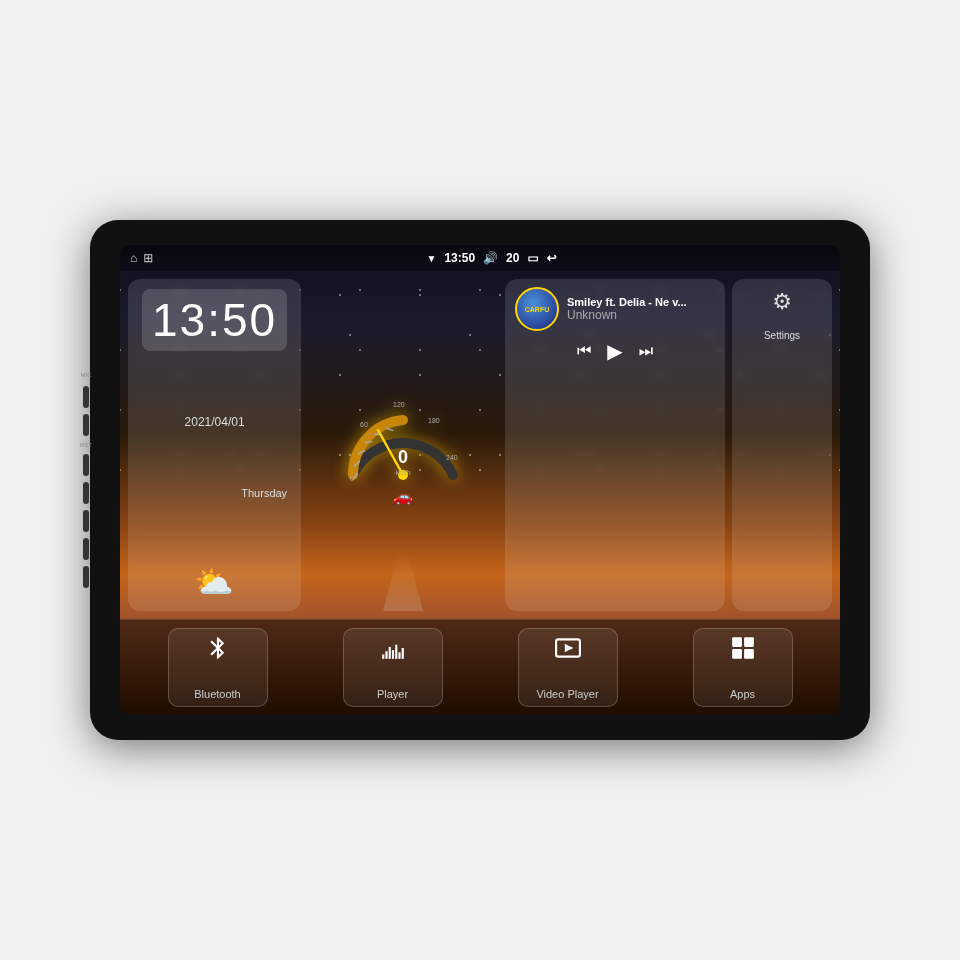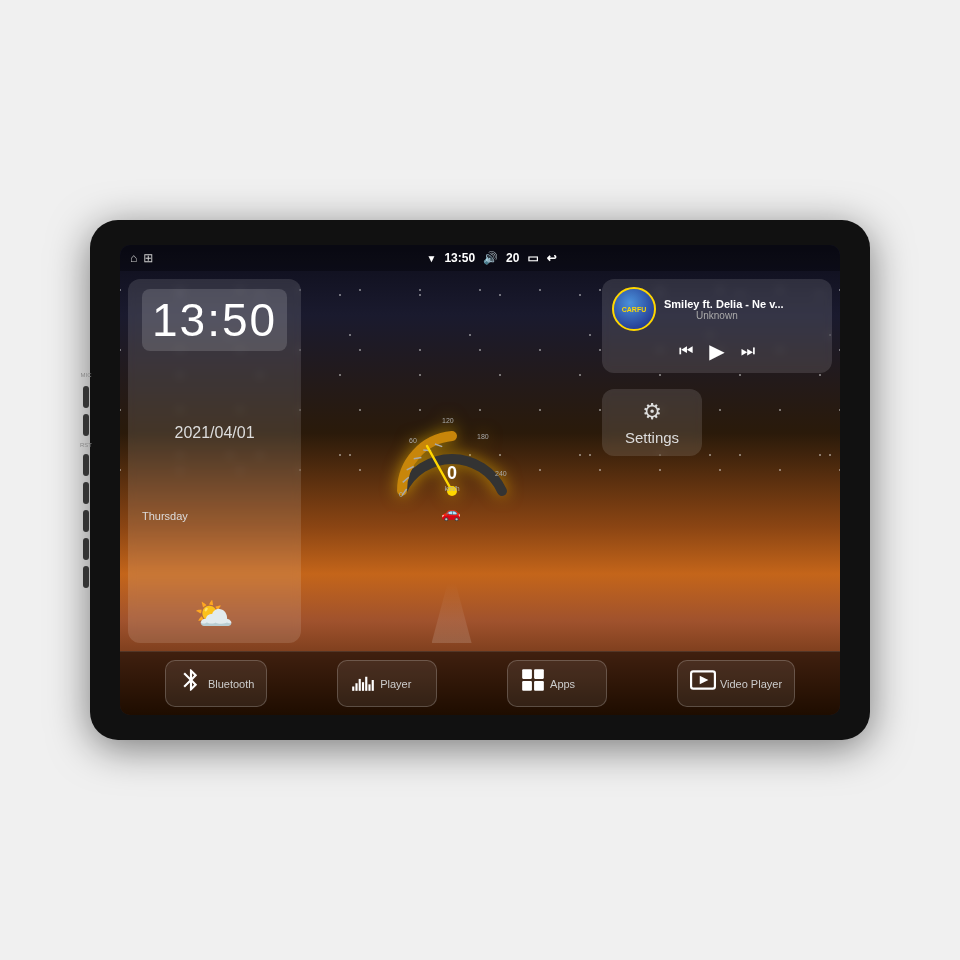--- a/index.html
+++ b/index.html
@@ -168,26 +168,26 @@
       letter-spacing: 2px;
       text-align: center;
       background: rgba(255,255,255,0.15);
       border-radius: 8px;
       padding: 4px 10px;
     }
 
     .clock-date {
       text-align: center;
       color: #ddd;
-      font-size: 16px;
+      font-size: 12px;
       margin-top: 6px;
     }
 
     .clock-day {
-      text-align: left;
+      text-align: right;
       color: #ddd;
       font-size: 11px;
     }
 
     .weather-icon {
       font-size: 32px;
       text-align: center;
       margin-top: 6px;
     }
 
@@ -244,23 +244,22 @@
       flex: 1;
     }
 
     .music-title {
       font-size: 11px;
       color: #fff;
       font-weight: bold;
     }
 
     .music-artist {
-      font-size: 10px;
+      font-size: 12px;
       color: #aaa;
-      margin-left: 32px;
     }
 
     .music-controls {
       display: flex;
       align-items: center;
       justify-content: center;
       gap: 16px;
       padding: 2px 0;
     }
 
@@ -288,40 +287,41 @@
       backdrop-filter: blur(4px);
       cursor: pointer;
     }
 
     .settings-btn span, .navi-btn span {
       font-size: 22px;
       color: #ddd;
     }
 
     .settings-btn label, .navi-btn label {
-      font-size: 15px;
+      font-size: 10px;
       color: #ddd;
       cursor: pointer;
+      margin-top: 11px;
     }
 
     
     .bottom-dock {
       background: rgba(0,0,0,0.5);
       padding: 8px 10px;
       display: flex;
       justify-content: space-around;
       align-items: center;
       border-top: 1px solid rgba(255,255,255,0.1);
     }
 
     .dock-item {
       display: flex;
-      flex-direction: row;
-      align-items: center;
-      gap: 4px;
+      flex-direction: column;
+      align-items: center;
+      gap: 20px;
       cursor: pointer;
       padding: 6px 12px;
       border-radius: 10px;
       border: 1px solid rgba(255,255,255,0.2);
       background: rgba(255,255,255,0.08);
       min-width: 100px;
     }
 
     .dock-icon {
       font-size: 26px;
@@ -333,22 +333,22 @@
       color: #ccc;
     }
 
     
     .speed-svg {
       filter: drop-shadow(0 0 8px rgba(255,200,0,0.6));
     }
 
     .right-panel {
       display: flex;
-      flex-direction: column;
-      gap: 16px;
+      flex-direction: row;
+      gap: 7px;
       min-width: 230px;
     }
   </style>
 </head>
 <body>
 
 <div class="device-outer">
 
   <div class="side-buttons">
     <div class="mic-label">MIC</div>
@@ -481,36 +481,36 @@
               <rect x="17" y="16" width="2" height="6"></rect>
               <rect x="20" y="12" width="2" height="10"></rect>
             </svg>
           </div>
           <span class="dock-label">Player</span>
         </div>
 
         <div class="dock-item">
           <div class="dock-icon">
             <svg width="26" height="26" viewBox="0 0 24 24" fill="white">
+              <rect x="1" y="4" width="22" height="16" rx="2" fill="none" stroke="white" stroke-width="2"></rect>
+              <polygon points="9,8 17,12 9,16" fill="white"></polygon>
+            </svg>
+          </div>
+          <span class="dock-label">Video Player</span>
+        </div>
+
+        <div class="dock-item">
+          <div class="dock-icon">
+            <svg width="26" height="26" viewBox="0 0 24 24" fill="white">
               <rect x="2" y="2" width="9" height="9" rx="1"></rect>
               <rect x="13" y="2" width="9" height="9" rx="1"></rect>
               <rect x="2" y="13" width="9" height="9" rx="1"></rect>
               <rect x="13" y="13" width="9" height="9" rx="1"></rect>
             </svg>
           </div>
           <span class="dock-label">Apps</span>
         </div>
 
-        <div class="dock-item">
-          <div class="dock-icon">
-            <svg width="26" height="26" viewBox="0 0 24 24" fill="white">
-              <rect x="1" y="4" width="22" height="16" rx="2" fill="none" stroke="white" stroke-width="2"></rect>
-              <polygon points="9,8 17,12 9,16" fill="white"></polygon>
-            </svg>
-          </div>
-          <span class="dock-label">Video Player</span>
-        </div>
-
 
       </div>
     </div>
   </div>
 </div>
 
 </body></html>

